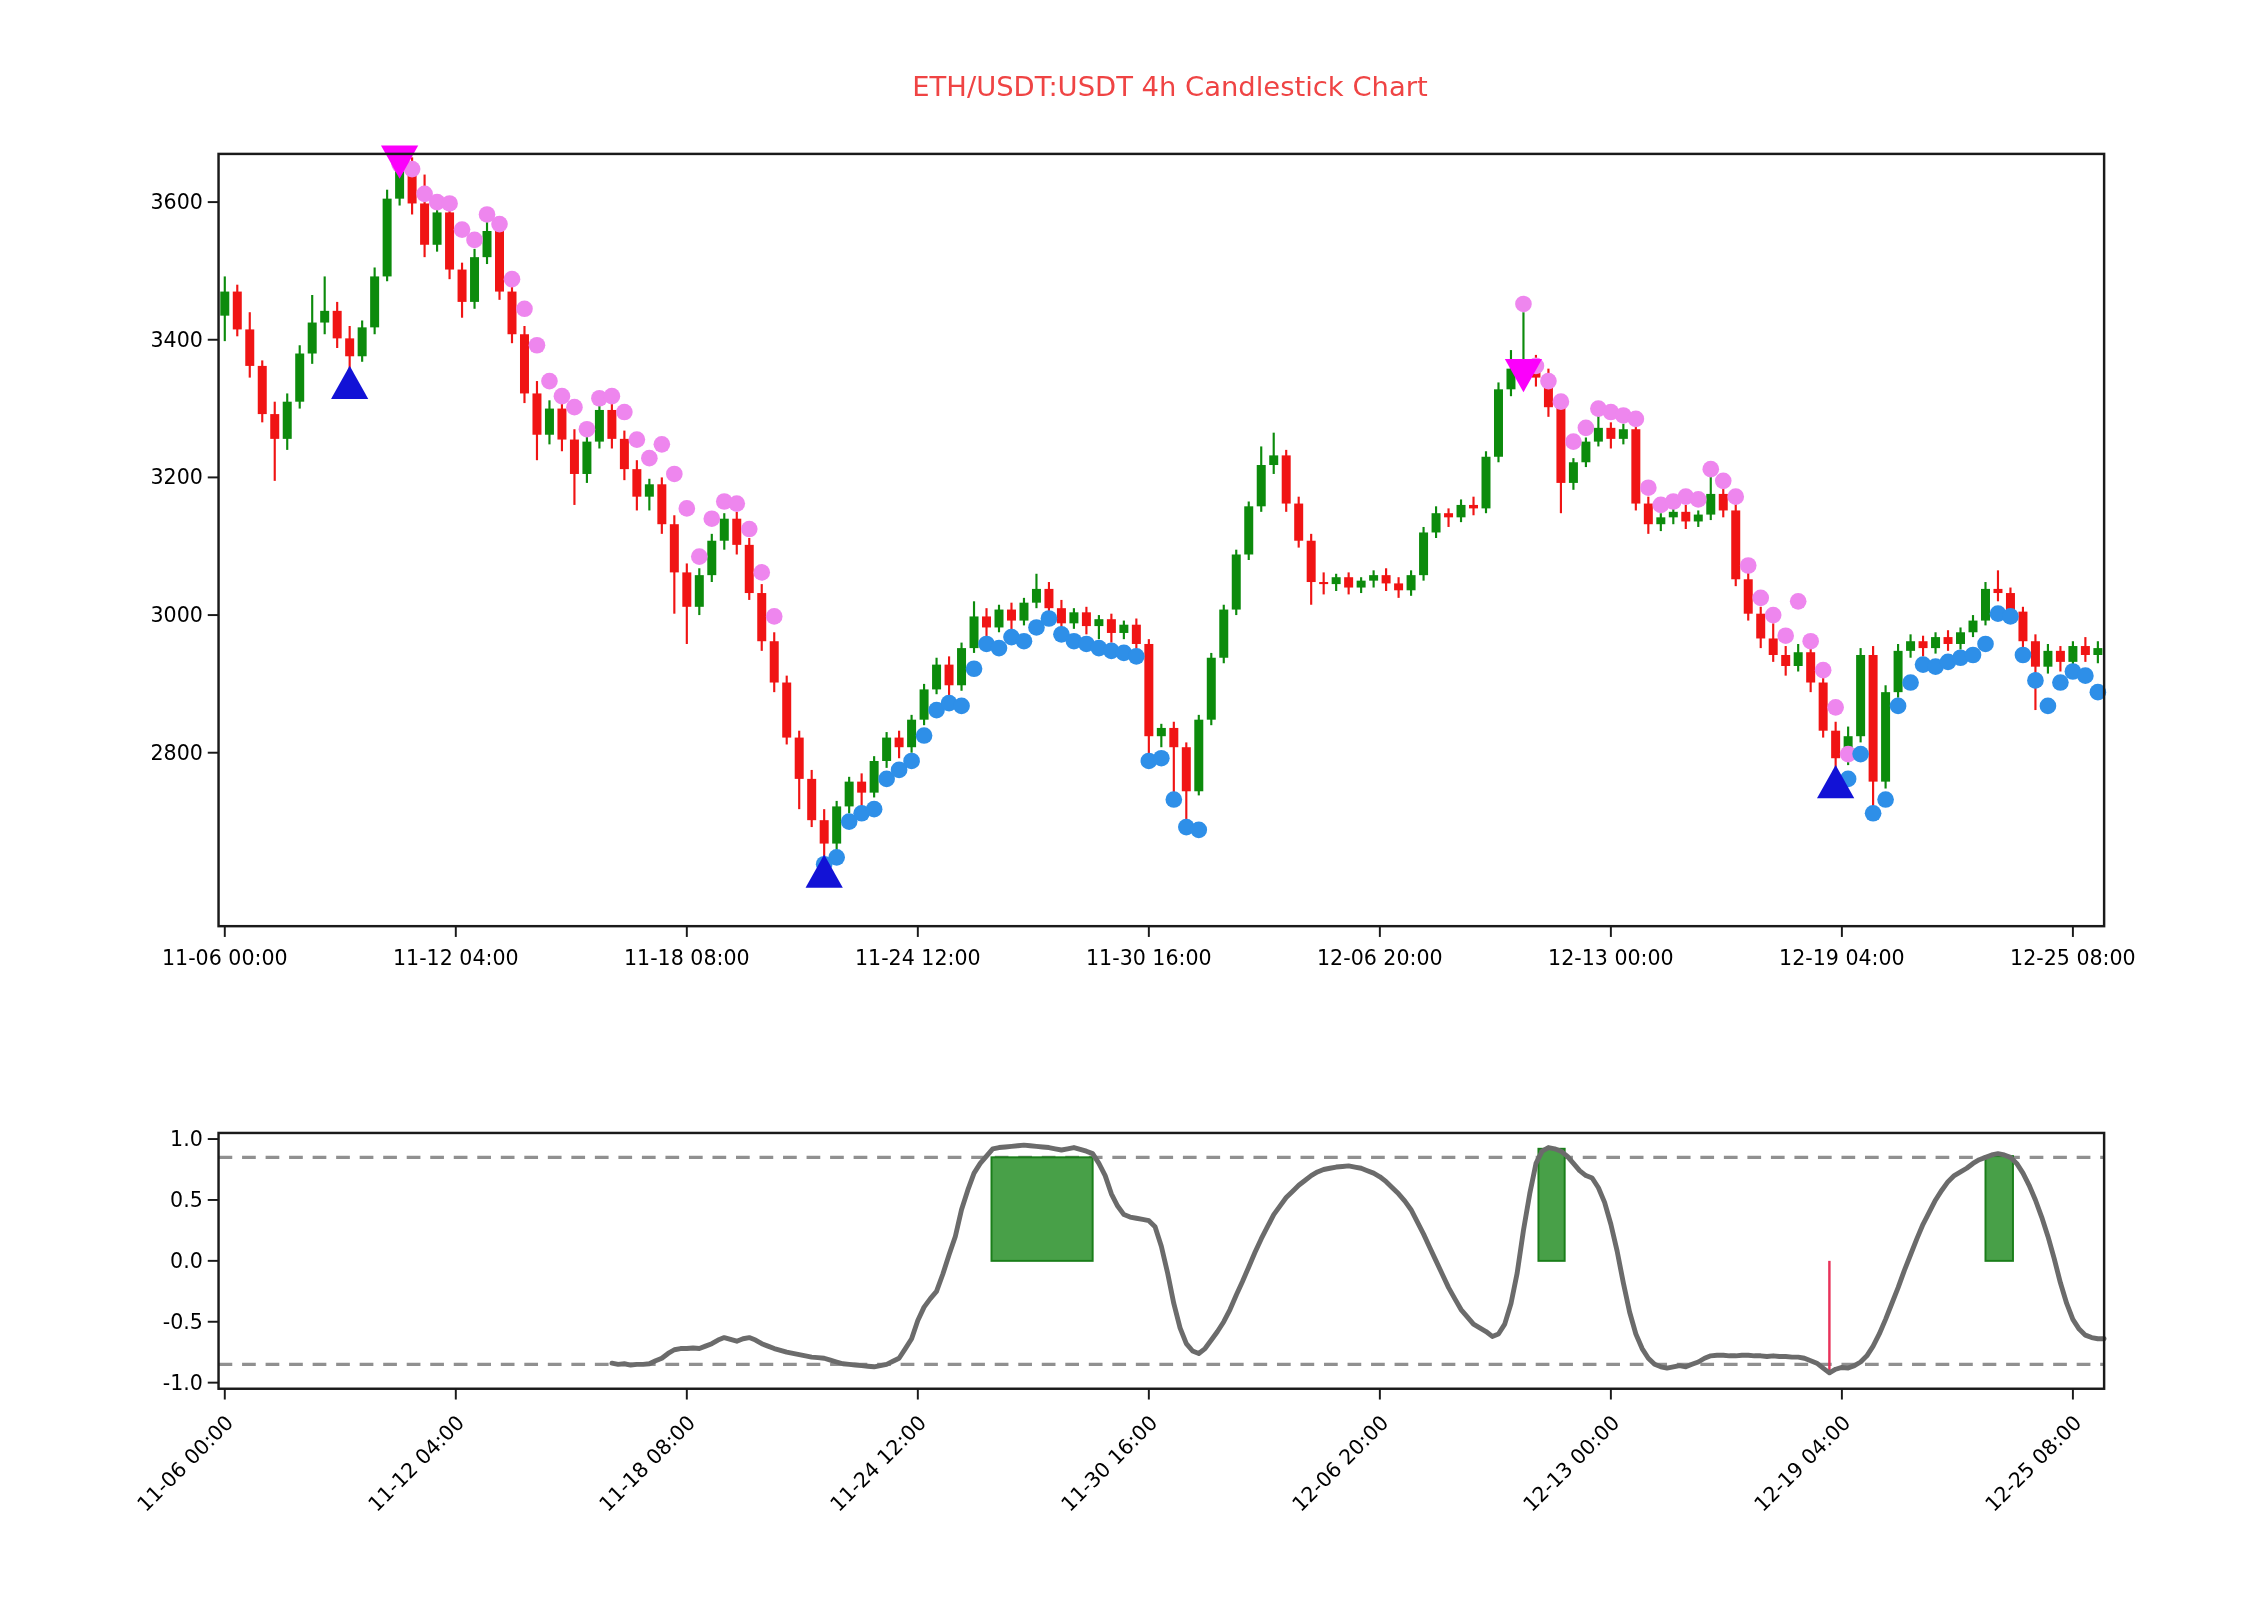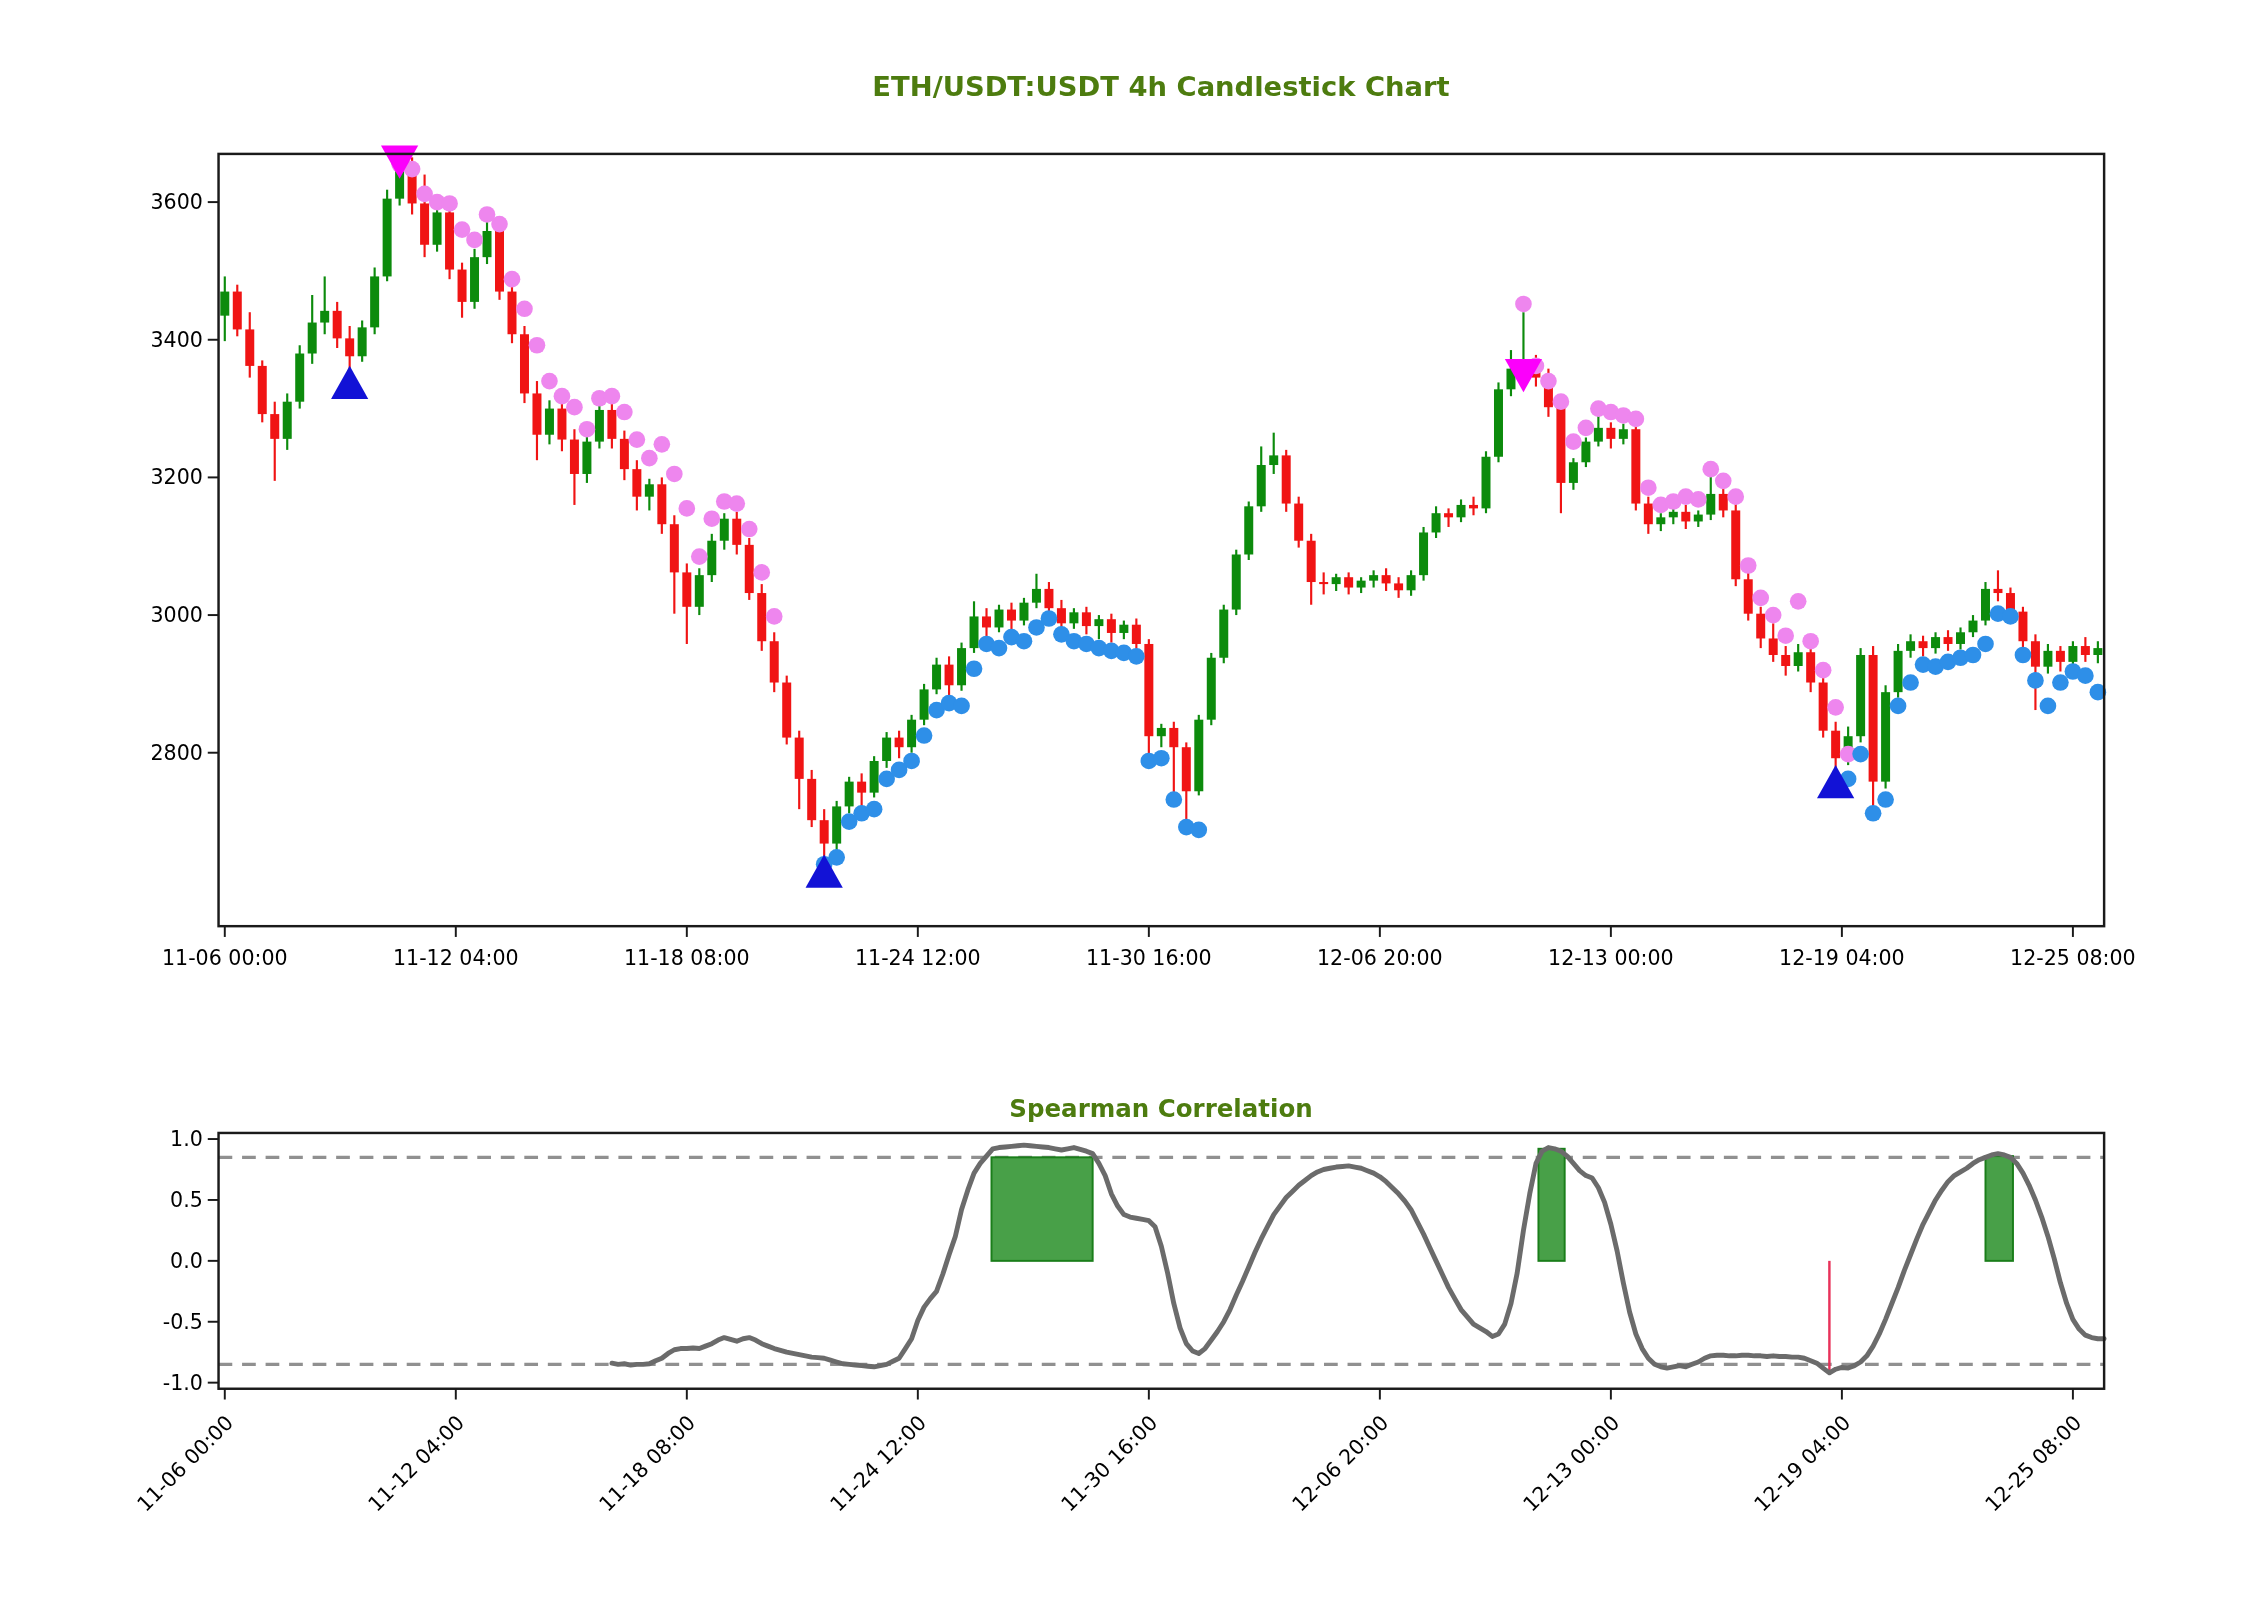--- a/index.html
+++ b/index.html
@@ -1,30 +1,29 @@
 <!DOCTYPE html>
 <html><head>
 <meta charset="utf-8">
 <style>
   html,body{margin:0;padding:0;background:#ffffff;}
   .figure{position:relative;width:2257px;height:1624px;background:#ffffff;overflow:hidden;
           font-family:"DejaVu Sans", sans-serif;}
-  .chart-title{position:absolute;left:218px;width:1886px;text-align:center;color:#4d7c0f;
-               font-family:"DejaVu Sans", sans-serif;font-weight:bold;}
+  .chart-title{position:absolute;left:227px;width:1886px;text-align:center;color:#ef4444;
+               font-family:"DejaVu Sans", sans-serif;font-weight:normal;}
   .chart-title.top{top:71px;font-size:27.4px;}
   .chart-title.bottom{top:1094px;font-size:24.5px;}
   svg{position:absolute;left:0;top:0;}
   svg text{font-family:"DejaVu Sans", sans-serif;fill:#000;}
 </style>
 </head>
 <body>
 
 <div class="figure">
   <div class="chart-title top">ETH/USDT:USDT 4h Candlestick Chart</div>
-  <div class="chart-title bottom">Spearman Correlation</div>
   <svg id="fig-svg" width="2257" height="1624" viewBox="0 0 2303 1657">
       <g>
         <line x1="229.3708609271523" y1="945" x2="229.3708609271523" y2="956" stroke="#1a1a1a" stroke-width="2"></line>
         <text x="229.3708609271523" y="985" text-anchor="middle" font-size="21px">11-06 00:00</text>
         <line x1="465.0927152317881" y1="945" x2="465.0927152317881" y2="956" stroke="#1a1a1a" stroke-width="2"></line>
         <text x="465.0927152317881" y="985" text-anchor="middle" font-size="21px">11-12 04:00</text>
         <line x1="700.8145695364238" y1="945" x2="700.8145695364238" y2="956" stroke="#1a1a1a" stroke-width="2"></line>
         <text x="700.8145695364238" y="985" text-anchor="middle" font-size="21px">11-18 08:00</text>
         <line x1="936.5364238410596" y1="945" x2="936.5364238410596" y2="956" stroke="#1a1a1a" stroke-width="2"></line>
         <text x="936.5364238410596" y="985" text-anchor="middle" font-size="21px">11-24 12:00</text>

